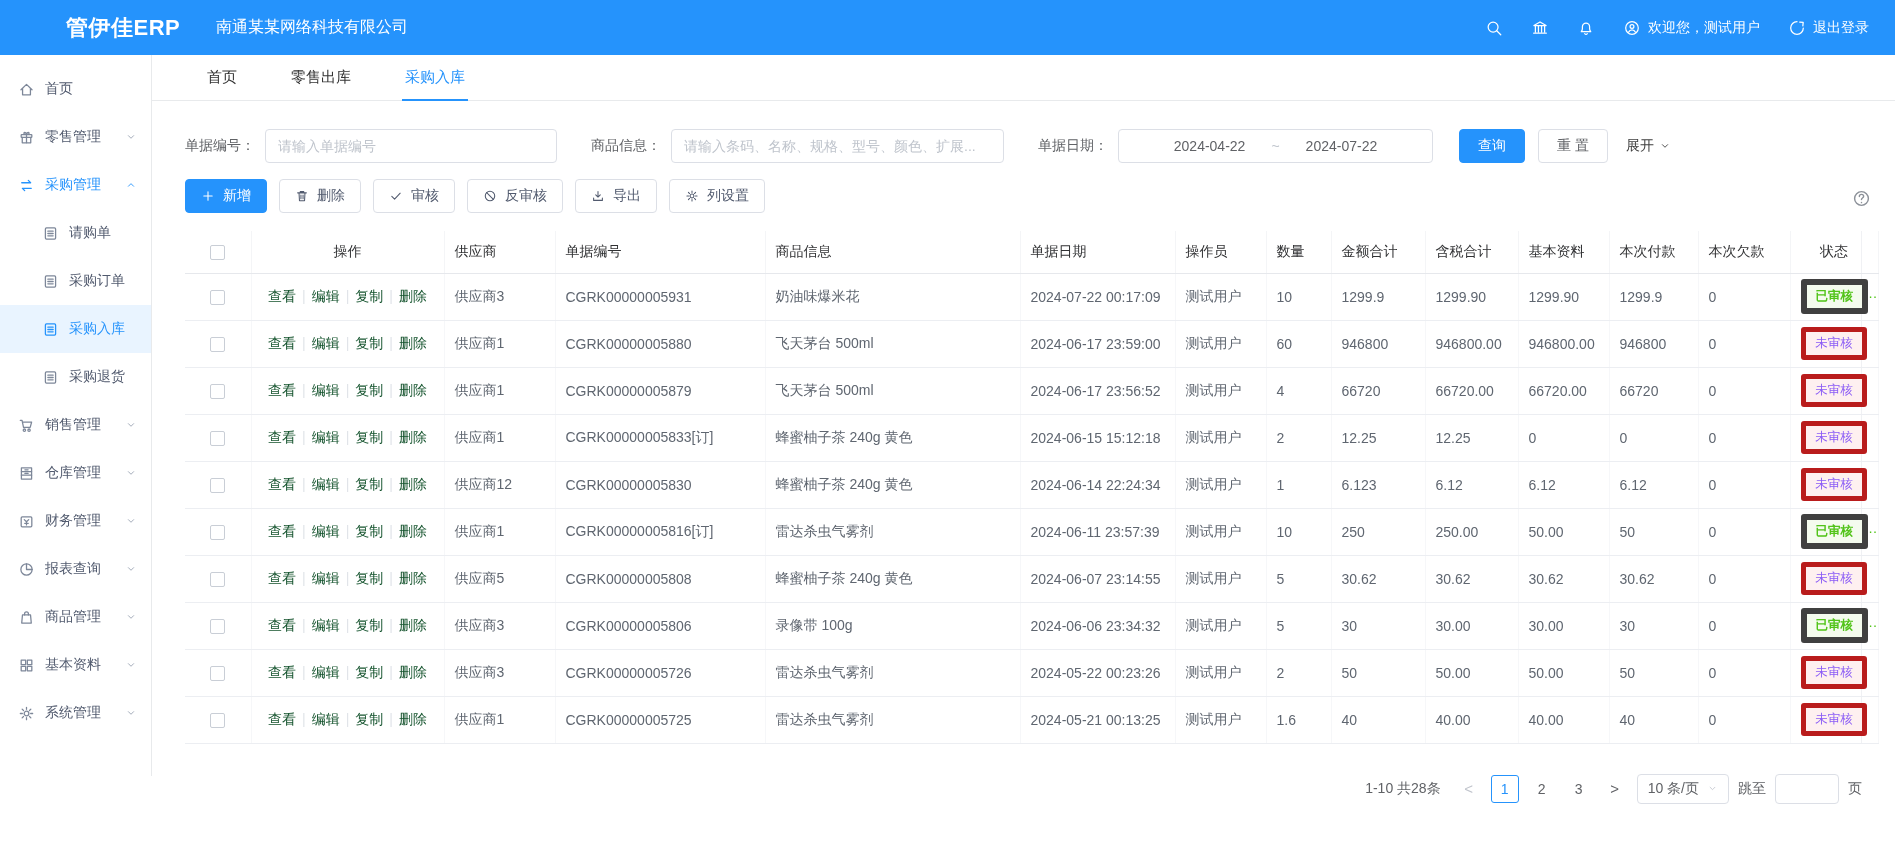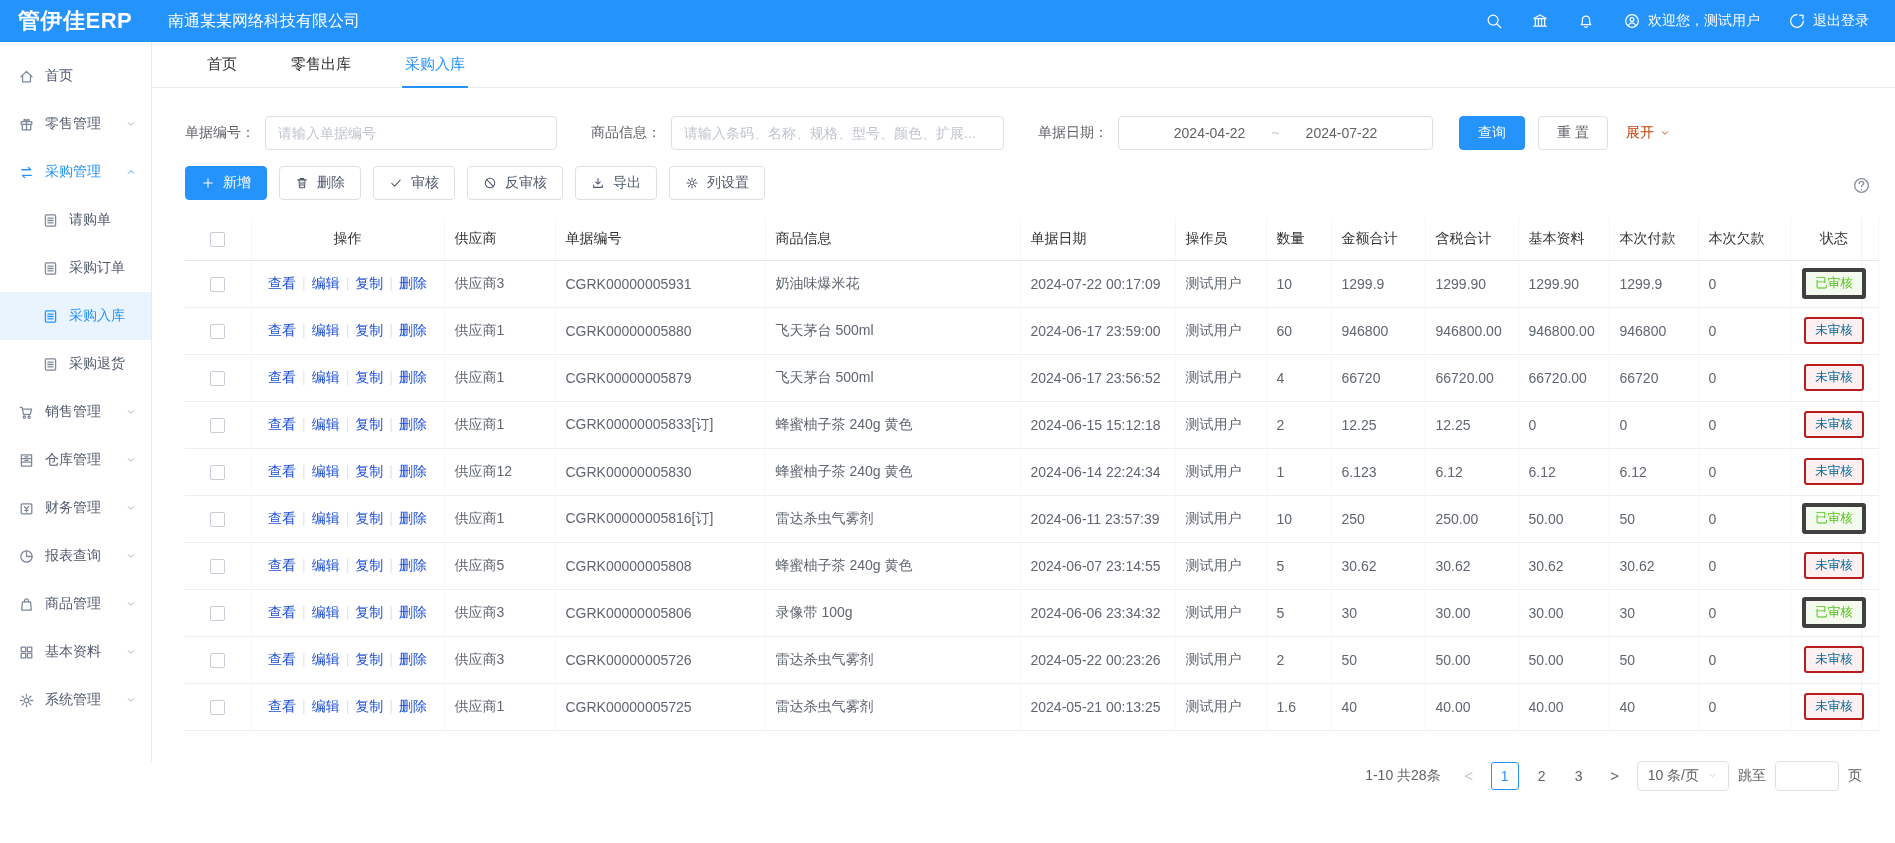--- a/index.html
+++ b/index.html
@@ -2,21 +2,21 @@
 <html><head>
 <meta charset="utf-8">
 <style>
   * { box-sizing: border-box; margin: 0; padding: 0; }
   html,body { width:1895px; height:843px; overflow:hidden; }
   body { font-family:"Liberation Sans","DejaVu Sans",sans-serif; background:#fff; color:#606266; }
   .icon { display:inline-flex; align-items:center; justify-content:center; }
   .icon svg { width:16px; height:16px; fill:none; stroke:currentColor; stroke-width:1.2; stroke-linecap:round; stroke-linejoin:round; }
 
   
-  .topbar { height:42px; background:#2593fc; display:flex; align-items:center; color:#fff; }
+  .topbar { height:55px; background:#2593fc; display:flex; align-items:center; color:#fff;padding-left:48px; }
   .logo { width:152px; padding-left:18px; font-size:22px; font-weight:bold; letter-spacing:.5px; flex-shrink:0; }
   .company { font-size:16px; margin-left:16px; }
   .topbar-right { margin-left:auto; display:flex; align-items:flex-end; gap:28px; padding-right:26px; font-size:14px; }
   .topbar-right .icon svg { width:18px; height:18px; stroke-width:1.1; }
   .top-group { display:flex; align-items:center; gap:7px; cursor:pointer; }
 
   
   .layout { display:flex; height:721px; }
   .sidebar { width:152px; flex-shrink:0; border-right:1px solid #e8eaec; padding-top:10px; background:#fff; }
   .side-item { height:48px; display:flex; align-items:center; padding:0 14px 0 18px; font-size:14px; color:#515a6e; cursor:pointer; }
@@ -42,43 +42,43 @@
   .content { flex:1; padding:0 33px; position:relative; }
 
   .filter-row { display:flex; align-items:center; margin-top:28px; font-size:14px; color:#606266; }
   .f-label { white-space:nowrap; margin-right:10px; }
   .f-input { height:34px; border:1px solid #dcdfe6; border-radius:4px; padding:0 12px; font-size:14px; color:#701a75; outline:none; font-family:inherit; }
   .f-input::placeholder { color:#bfc4cc; }
   .daterange { height:34px; border:1px solid #dcdfe6; border-radius:4px; display:flex; align-items:center; justify-content:center; gap:26px; font-size:14px; color:#606266; cursor:pointer; background:#fff; }
   .btn { height:34px; border-radius:4px; font-size:14px; padding:0 18px; cursor:pointer; font-family:inherit; }
   .btn.primary { background:#2593fc; border:1px solid #2593fc; color:#fff; }
   .btn.plain { background:#fff; border:1px solid #dcdfe6; color:#606266; }
-  .expand-link { color:#c2410c; display:flex; align-items:center; gap:5px; margin-left:18px; cursor:pointer; }
+  .expand-link { color:#404040; display:flex; align-items:center; gap:5px; margin-left:18px; cursor:pointer; }
   .expand-link .icon svg { width:12px; height:12px; }
 
   .toolbar-row { display:flex; align-items:center; gap:12px; margin-top:16px; }
   .tbtn { height:34px; display:inline-flex; align-items:center; gap:8px; padding:0 15px; border:1px solid #dcdfe6; border-radius:4px; background:#fff; color:#515a6e; font-size:14px; cursor:pointer; font-family:inherit; }
   .tbtn .icon svg { width:14px; height:14px; }
   .tbtn.primary { background:#2593fc; border-color:#2593fc; color:#fff; }
   .help-float { position:absolute; right:24px; top:88px; color:#8c9199; cursor:pointer; }
   .help-float svg { width:19px; height:19px; }
 
   
   .table-wrap { margin-top:18px; border-right:1px solid #f0f1f4; }
   table { width:100%; border-collapse:collapse; table-layout:fixed; font-size:14px; }
   th { height:42px; font-weight:400; color:#303133; text-align:left; padding:0 10px; border-bottom:1px solid #e6e8ec; border-right:1px solid #f4f5f7; white-space:nowrap; }
   td { height:47px; color:#5f6670; padding:0 10px; border-bottom:1px solid #eceef2; border-right:1px solid #f6f7f9; white-space:nowrap; overflow:hidden; text-overflow:ellipsis; }
   th:first-child, td:first-child { text-align:center; }
   th.center, td.center { text-align:center; }
   .cb { display:inline-block; width:15px; height:15px; border:1px solid #c9ced6; border-radius:2px; background:#fff; vertical-align:middle; cursor:pointer; }
-  .alink { color:#1d4ed8; cursor:pointer; text-decoration:none;text-align:right; }
+  .alink { color:#14532d; cursor:pointer; text-decoration:none;text-align:right; }
   .asep { color:#e1e4e9; margin:0 6px; }
   .badge { display:inline-block; padding:3px 9px; font-size:12.5px; border-radius:3px; line-height:1.3; }
-  .badge.approved { color:#52c41a; background:#f4fbee; border:4px solid #404040; }
-  .badge.pending { color:#0369a1; background:#fef0f0; border:2px solid #b91c1c; }
+  .badge.approved { color:#52c41a; background:#f4fbee; border:6px solid #404040;font-weight:bold; }
+  .badge.pending { color:#8b5cf6; background:#fef0f0; border:5px solid #b91c1c; }
 
   
   .pagination { display:flex; justify-content:flex-end; align-items:center; gap:9px; margin-top:30px; font-size:14px; color:#606266; }
   .pg-summary { margin-right:6px; }
   .pg-arrow { width:26px; height:28px; display:inline-flex; align-items:center; justify-content:center; cursor:pointer; font-size:15px; }
   .pg-arrow.disabled { color:#c0c4cc; cursor:default; }
   .pg-num { min-width:28px; height:28px; display:inline-flex; align-items:center; justify-content:center; border-radius:3px; cursor:pointer; }
   .pg-num.current { border:1px solid #2593fc; color:#2593fc; background:#fff; }
   .pg-size { height:30px; border:1px solid #dcdfe6; border-radius:4px; padding:0 10px; display:inline-flex; align-items:center; gap:8px; cursor:pointer; color:#606266; }
   .pg-size .icon { color:#c0c4cc; }

